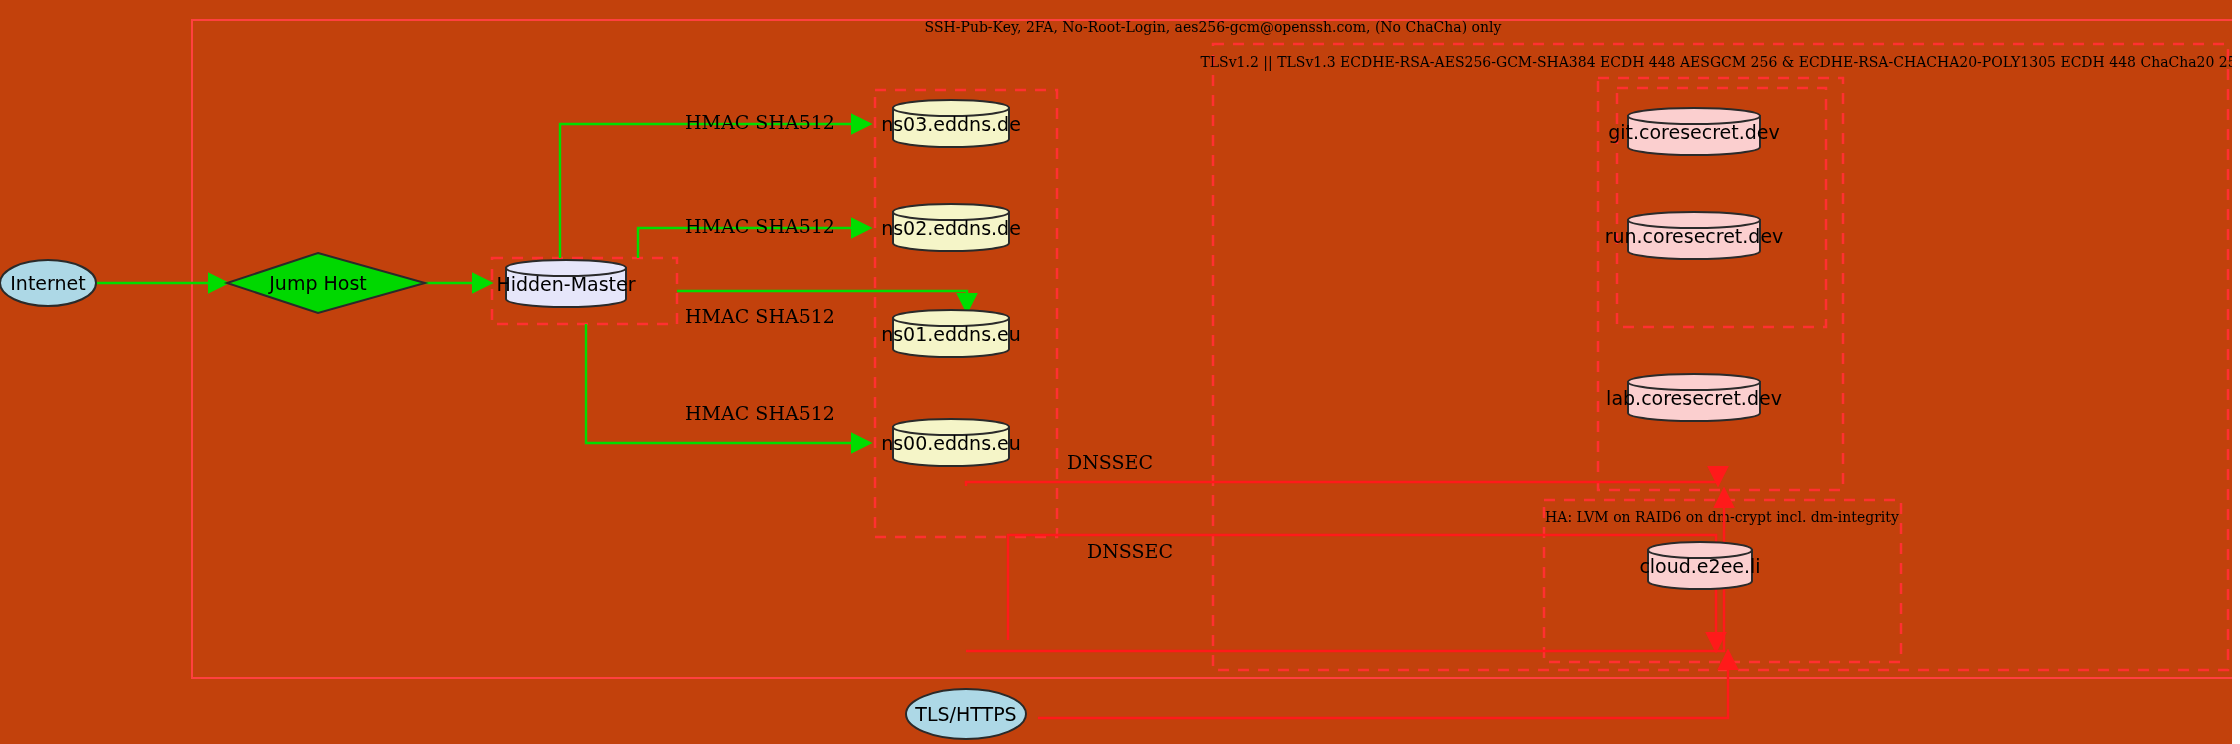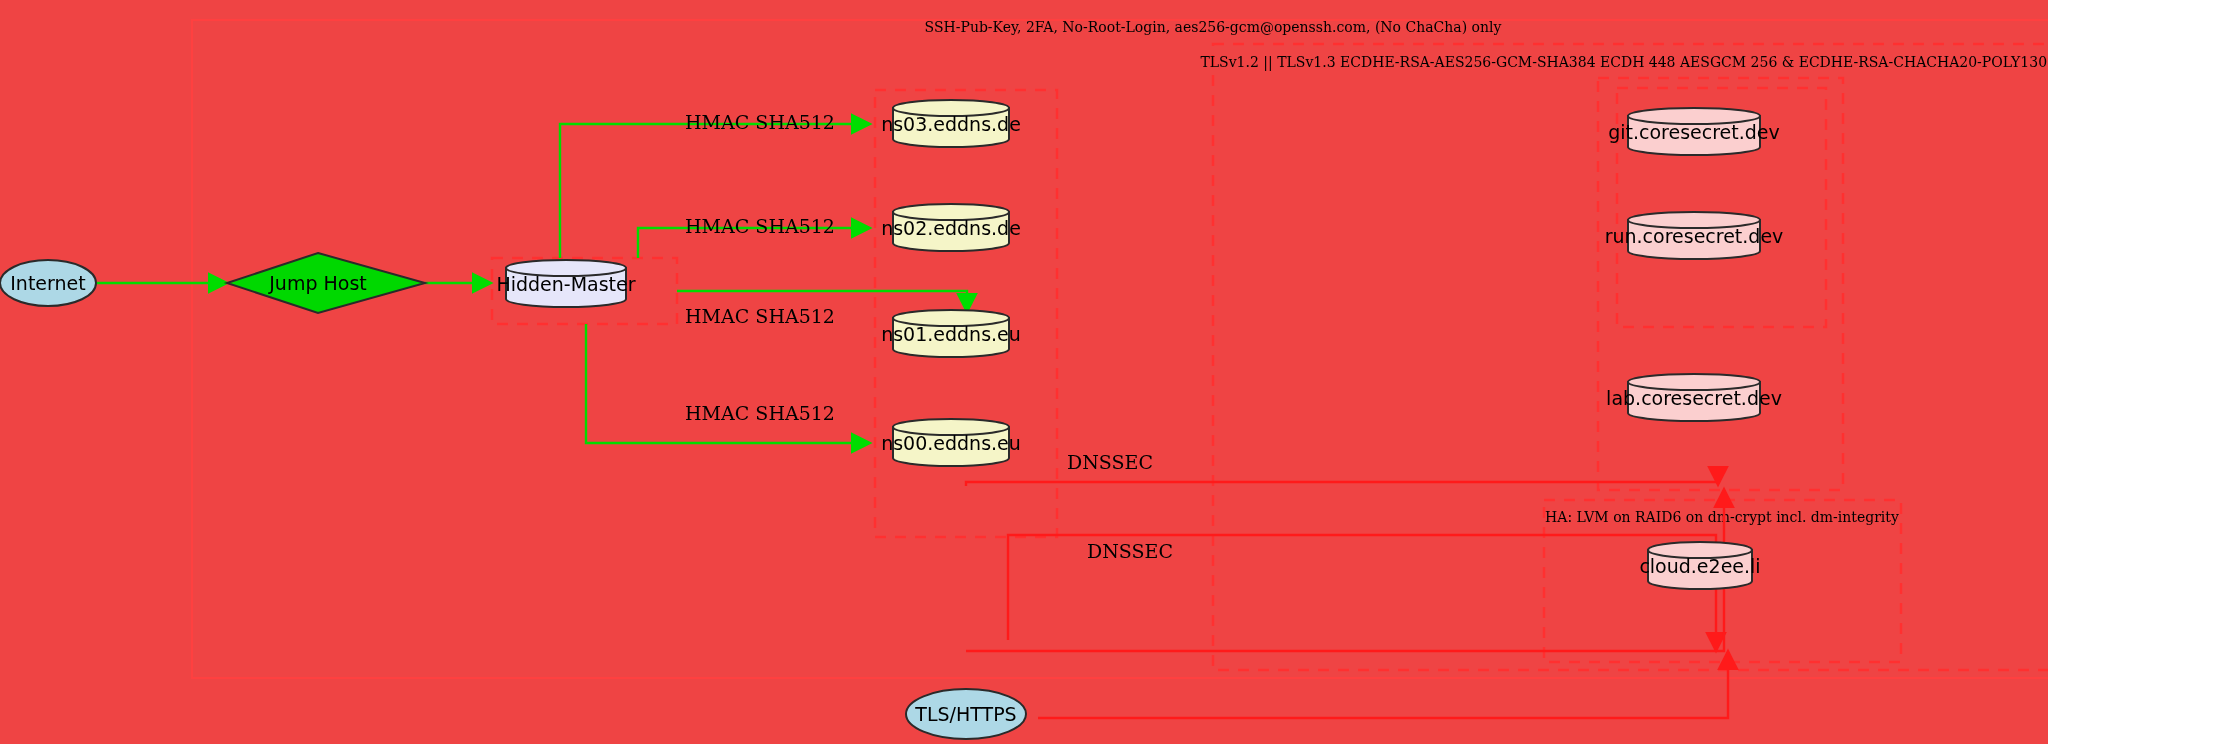--- a/index.html
+++ b/index.html
@@ -2,23 +2,23 @@
 <html><head>
 <meta charset="utf-8">
 <style>
   html, body {
     margin: 0;
     padding: 0;
     background: #ffffff;
   }
   #diagram-root {
     position: relative;
-    width: 2048px;
+    width: 2232px;
     height: 744px;
-    background: #ef4444;
+    background: #c2410c;
     font-family: "DejaVu Sans", sans-serif;
     overflow: hidden;
   }
   svg#graph {
     display: block;
     width: 2240px;
     height: 744px;
   }
   .node-label {
     font-family: "DejaVu Sans", sans-serif;

